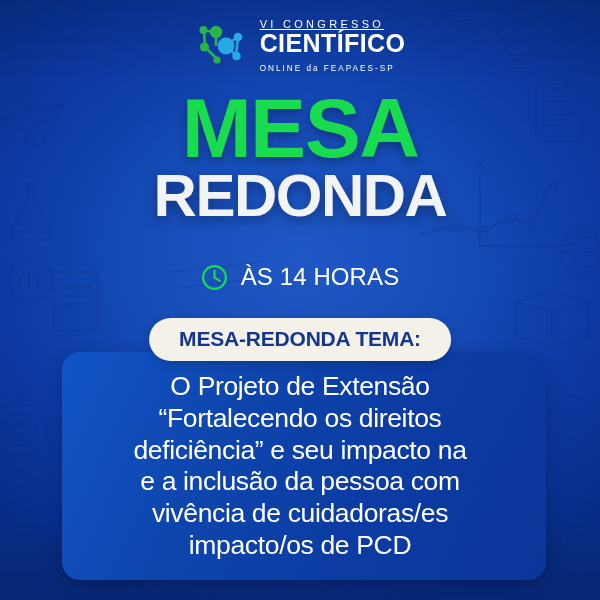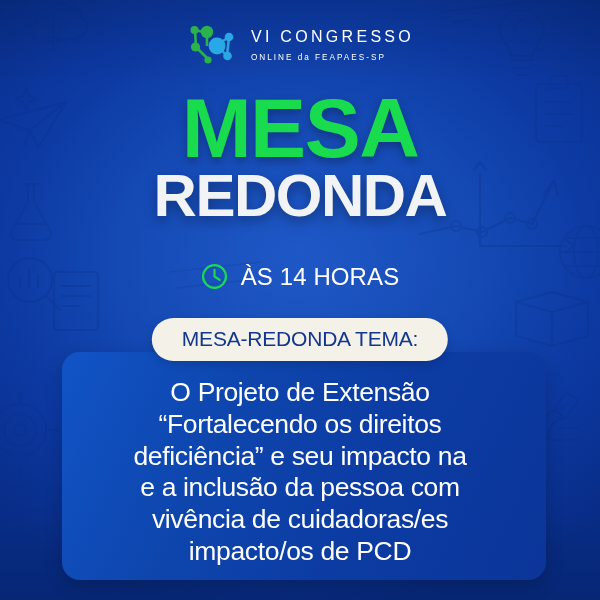--- a/index.html
+++ b/index.html
@@ -52,25 +52,26 @@
     display: flex;
     align-items: center;
     justify-content: center;
     gap: 9px;
     height: 60px;
   }
   #logo-mark { display: block; flex: none; }
   #logo-text { line-height: 1; }
   .logo-l1 {
     color: #ffffff;
-    font-size: 16px;
+    font-size: 11px;
     font-weight: 400;
     letter-spacing: 3.3px;
     display: block;
     margin-bottom: 2px;
+    text-decoration: underline;
   }
   .logo-l2 {
     color: #ffffff;
     font-size: 25px;
     font-weight: bold;
     letter-spacing: 0.4px;
     display: block;
     line-height: 0.95;
   }
   .logo-l3 {
@@ -114,21 +115,21 @@
     top: 263px;
     left: 0;
     right: 0;
     display: flex;
     align-items: center;
     justify-content: center;
     gap: 28px;
   }
   .meta-item {
     display: flex;
-    align-items: flex-start;
+    align-items: flex-end;
     gap: 13px;
   }
   .meta-label {
     color: #ffffff;
     font-size: 24px;
     font-weight: 400;
     letter-spacing: 0.1px;
     white-space: nowrap;
   }
 
@@ -140,21 +141,21 @@
     transform: translateX(-50%);
     background: #f3f1e8;
     border-radius: 22px;
     padding: 9px 30px 10px;
     z-index: 3;
     box-shadow: 0 3px 8px rgba(0,0,0,0.16);
   }
   #tema-pill-label {
     color: #13368f;
     font-size: 21px;
-    font-weight: normal;
+    font-weight: bold;
     letter-spacing: -0.2px;
     white-space: nowrap;
   }
 
   
   #body-panel {
     position: absolute;
     left: 62px;
     top: 352px;
     width: 484px;
@@ -162,21 +163,21 @@
     border-radius: 18px;
     background: linear-gradient(115deg, #1154c6 0%, #0e46ae 32%, #0c3ca3 62%, #0b3599 100%);
     box-shadow: 0 6px 18px rgba(0,0,0,0.20);
     z-index: 2;
   }
   #body-text {
     position: absolute;
     left: 0;
     right: 0;
     top: 362px;
-    padding: 15px 26px;
+    padding: 9px 26px;
     text-align: center;
     z-index: 4;
   }
   .body-line {
     display: block;
     color: #ffffff;
     font-size: 26.5px;
     line-height: 1.20;
     letter-spacing: -0.35px;
     white-space: nowrap;
@@ -328,20 +329,21 @@
       <circle cx="21" cy="11" r="6.2" fill="#2bb24c"></circle>
       <circle cx="8.5" cy="9" r="4.0" fill="#2bb24c"></circle>
       <circle cx="9.5" cy="26" r="4.6" fill="#2bb24c"></circle>
       <circle cx="22" cy="39" r="3.6" fill="#2bb24c"></circle>
       <circle cx="31" cy="25" r="8.4" fill="#29a8e6"></circle>
       <circle cx="43" cy="16" r="4.3" fill="#29a8e6"></circle>
       <circle cx="41.5" cy="35" r="4.3" fill="#29a8e6"></circle>
     </svg>
     <div id="logo-text">
       <span class="logo-l1">VI CONGRESSO</span>
+      <span class="logo-l2">CIENTÍFICO</span>
       <span class="logo-l3">ONLINE da FEAPAES-SP</span>
     </div>
   </div>
 
   <div id="headline">
     <span class="hl-line" id="hl-mesa">MESA</span>
     <span class="hl-line" id="hl-redonda">REDONDA</span>
   </div>
 
   <div id="meta-row">

